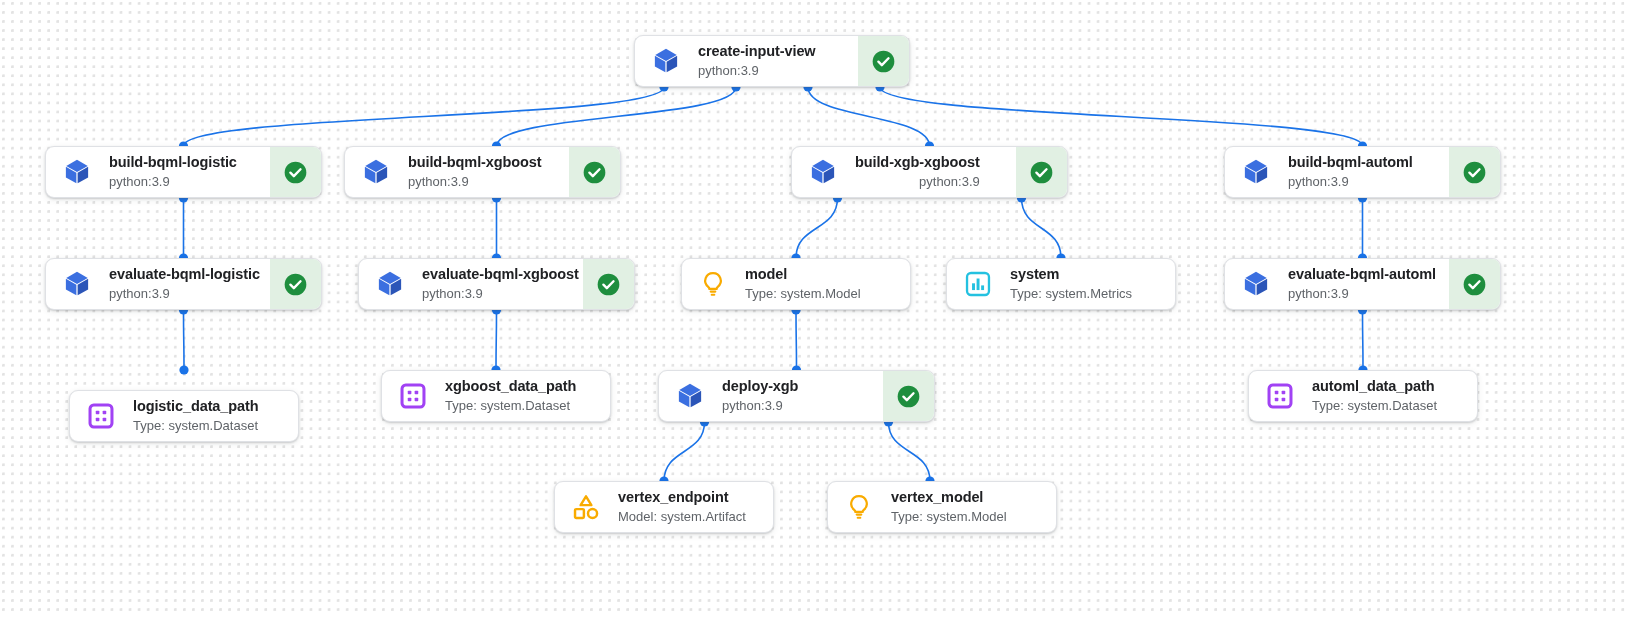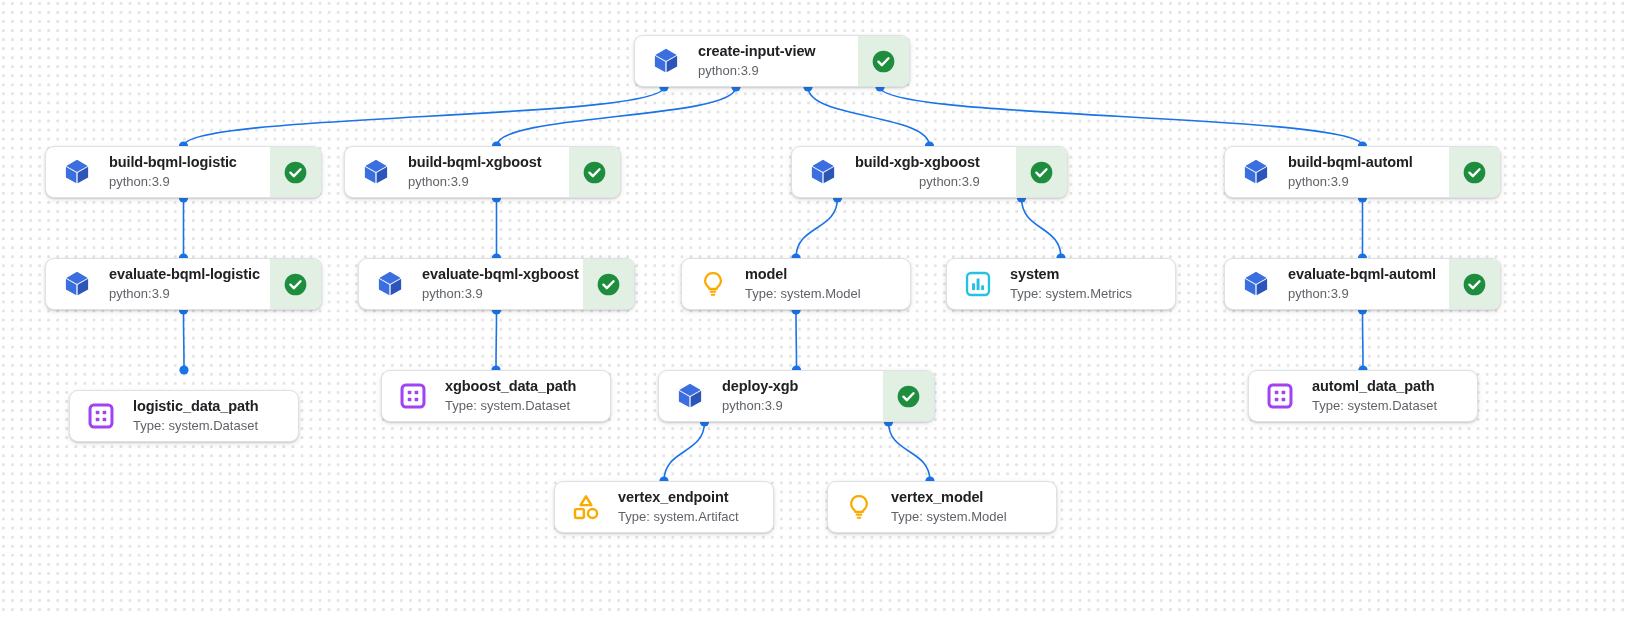--- a/index.html
+++ b/index.html
@@ -444,21 +444,21 @@
         <div class="node-body">
           <div class="node-icon">
             <svg width="28" height="28" viewBox="0 0 24 24">
               <path d="M12 2.9 16.6 10.4H7.4z" fill="none" stroke="#f9ab00" stroke-width="2.1" stroke-linejoin="round"></path>
               <rect x="2.6" y="13.8" width="7.6" height="7.6" rx="1" fill="none" stroke="#f9ab00" stroke-width="2.1"></rect>
               <circle cx="17.6" cy="17.6" r="3.9" fill="none" stroke="#f9ab00" stroke-width="2.1"></circle>
             </svg>
           </div>
           <div class="node-text">
             <div class="node-title">vertex_endpoint</div>
-            <div class="node-sub">Type: system.Artifact</div>
+            <div class="node-sub">Model: system.Artifact</div>
           </div>
         </div>
       </div>
       <div class="node artifact" style="left: 815px; top: 481px; width: 230px; margin-left: 12px;">
         <div class="node-body">
           <div class="node-icon">
             <svg width="28" height="28" viewBox="0 0 24 24">
               <path d="M12 2.6a6.6 6.6 0 0 0-4.1 11.8c.6.5.95 1.1 1.05 1.8h6.1c.1-.7.45-1.3 1.05-1.8A6.6 6.6 0 0 0 12 2.6z" fill="none" stroke="#f9ab00" stroke-width="1.9"></path>
               <rect x="9.1" y="17.6" width="5.8" height="1.8" rx=".9" fill="#f9ab00"></rect>
               <rect x="10" y="20.4" width="4" height="1.6" rx=".8" fill="#f9ab00"></rect>

